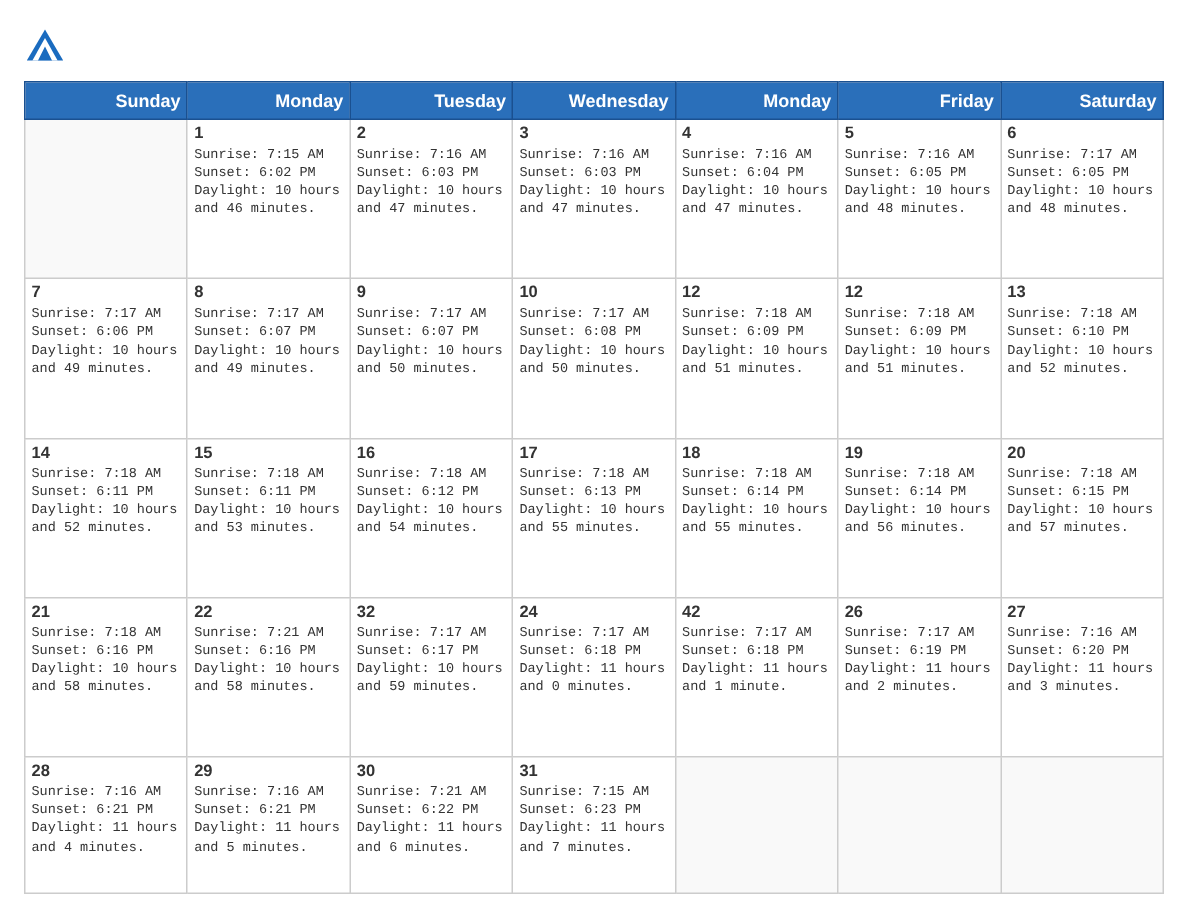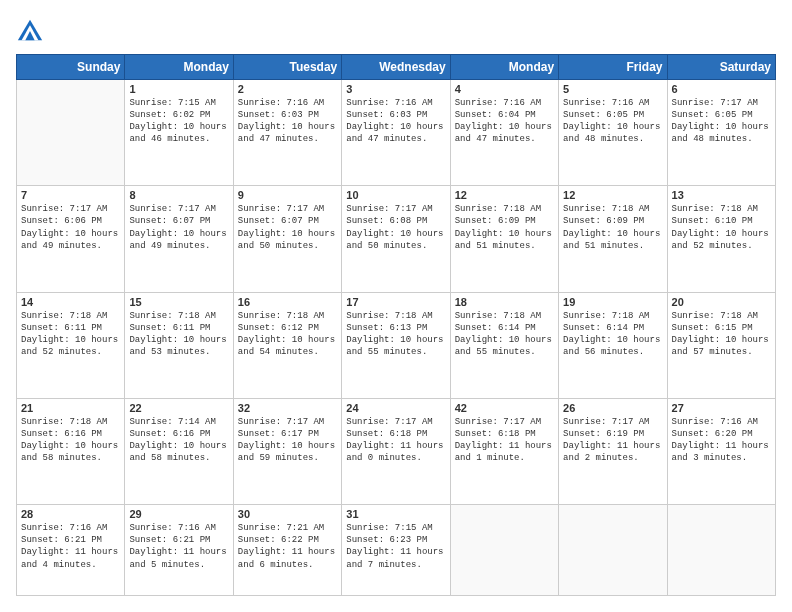--- a/index.html
+++ b/index.html
@@ -288,21 +288,21 @@
         <tr>
           <td>
             <span class="day-num">21</span>
             <div class="day-info">Sunrise: 7:18 AM
 Sunset: 6:16 PM
 Daylight: 10 hours
 and 58 minutes.</div>
           </td>
           <td>
             <span class="day-num">22</span>
-            <div class="day-info">Sunrise: 7:14 AM
+            <div class="day-info">Sunrise: 7:21 AM
 Sunset: 6:16 PM
 Daylight: 10 hours
 and 58 minutes.</div>
           </td>
           <td>
             <span class="day-num">32</span>
             <div class="day-info">Sunrise: 7:17 AM
 Sunset: 6:17 PM
 Daylight: 10 hours
 and 59 minutes.</div>

